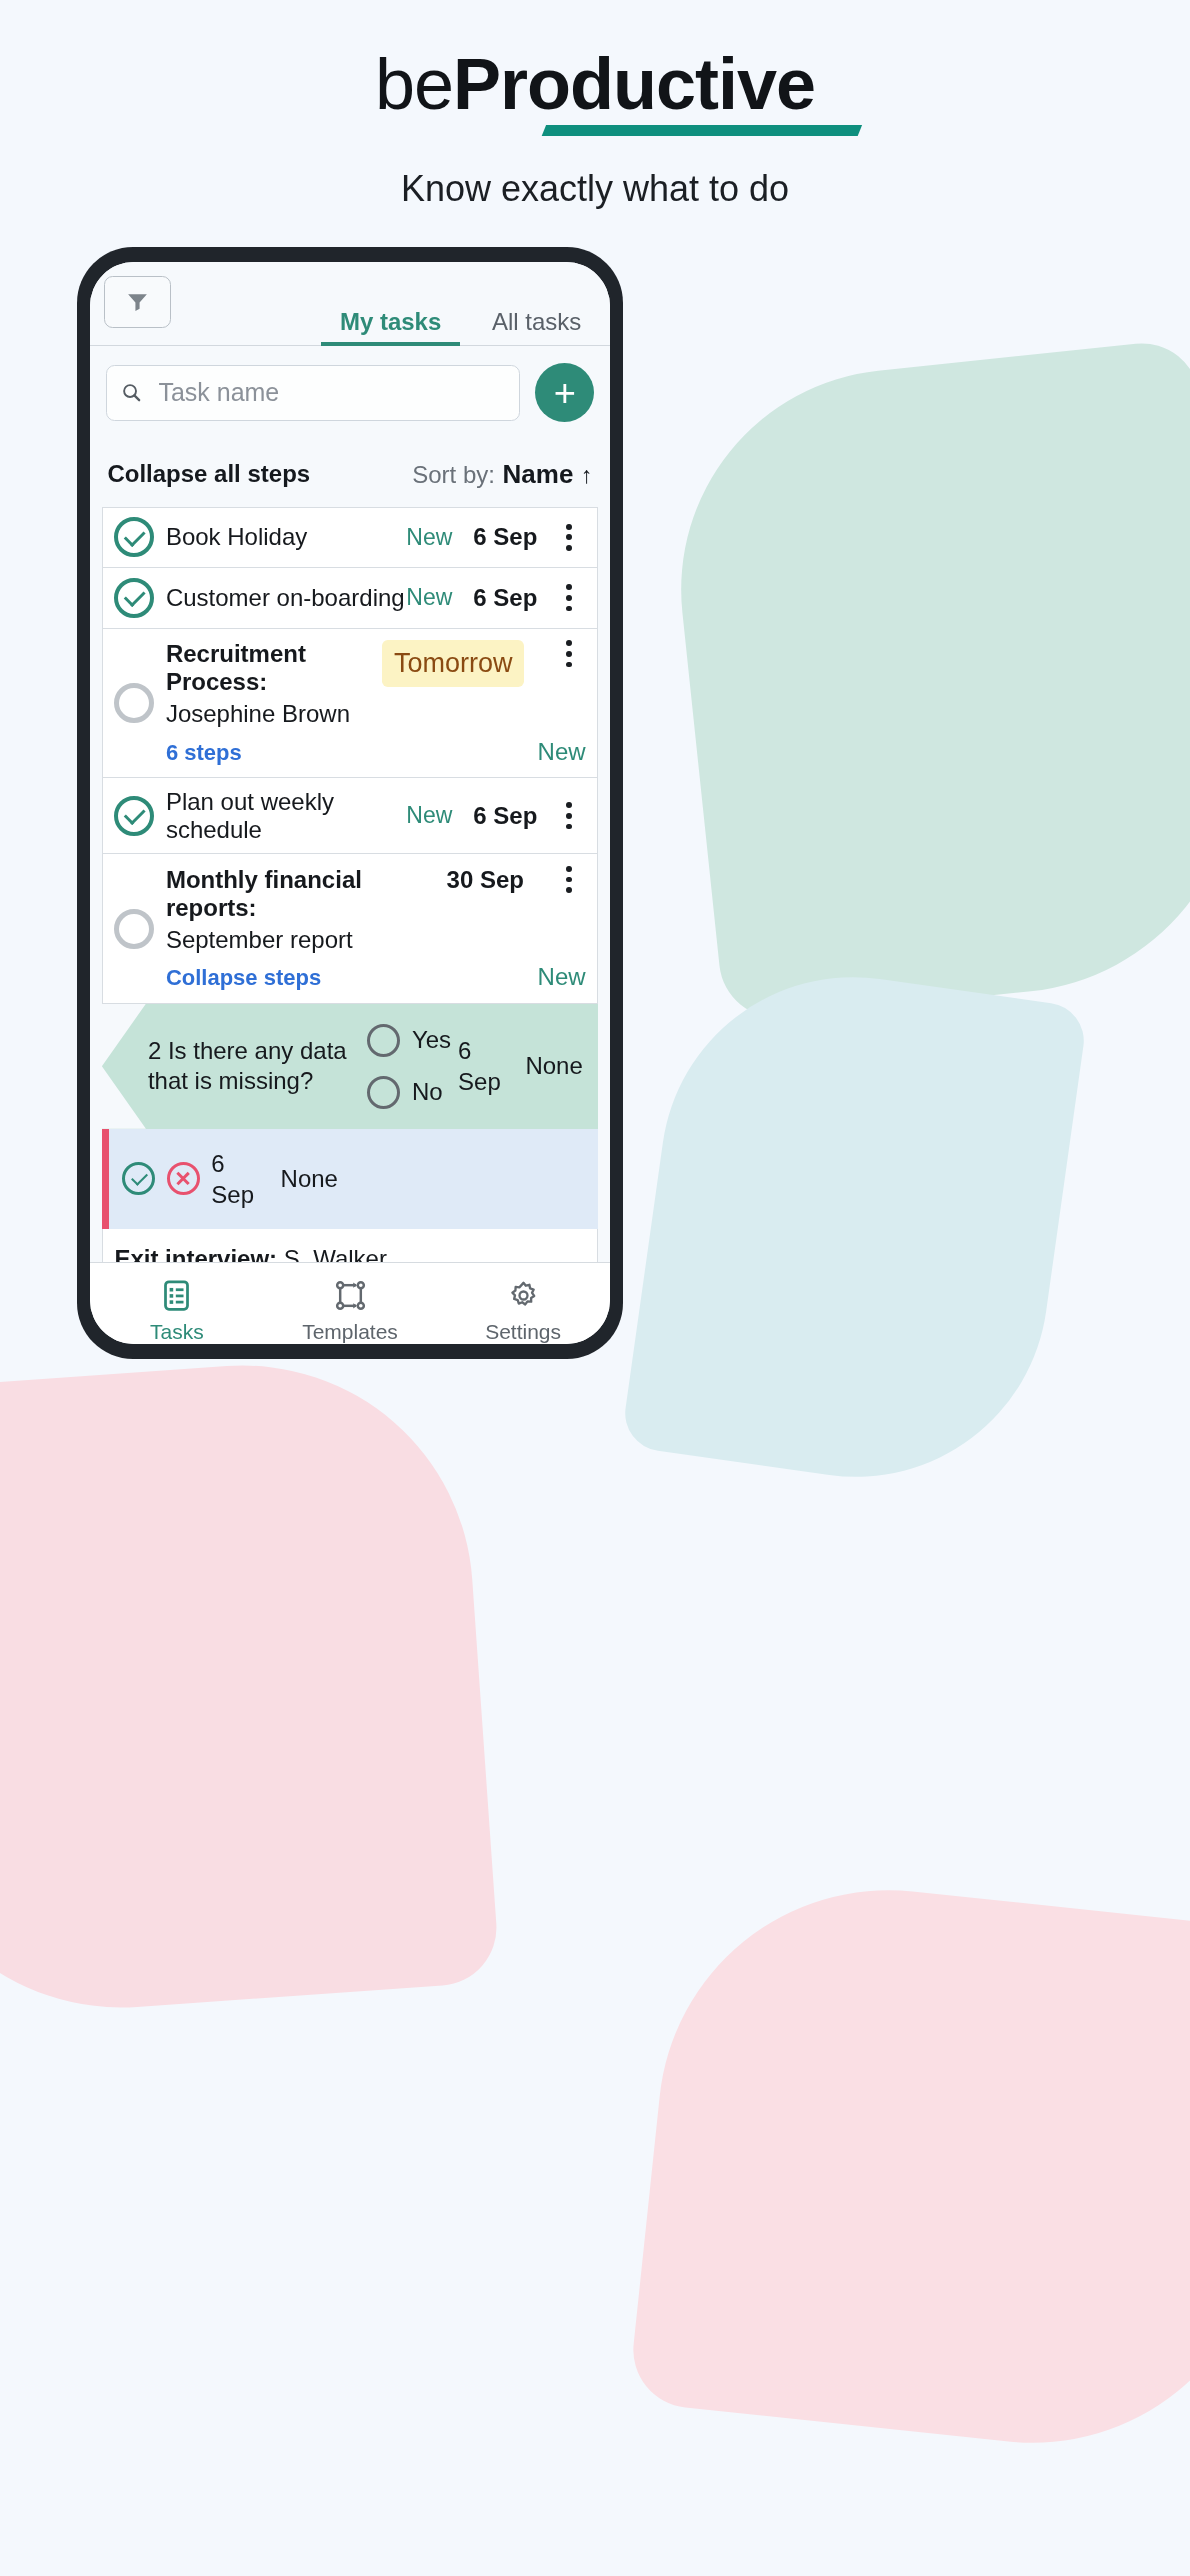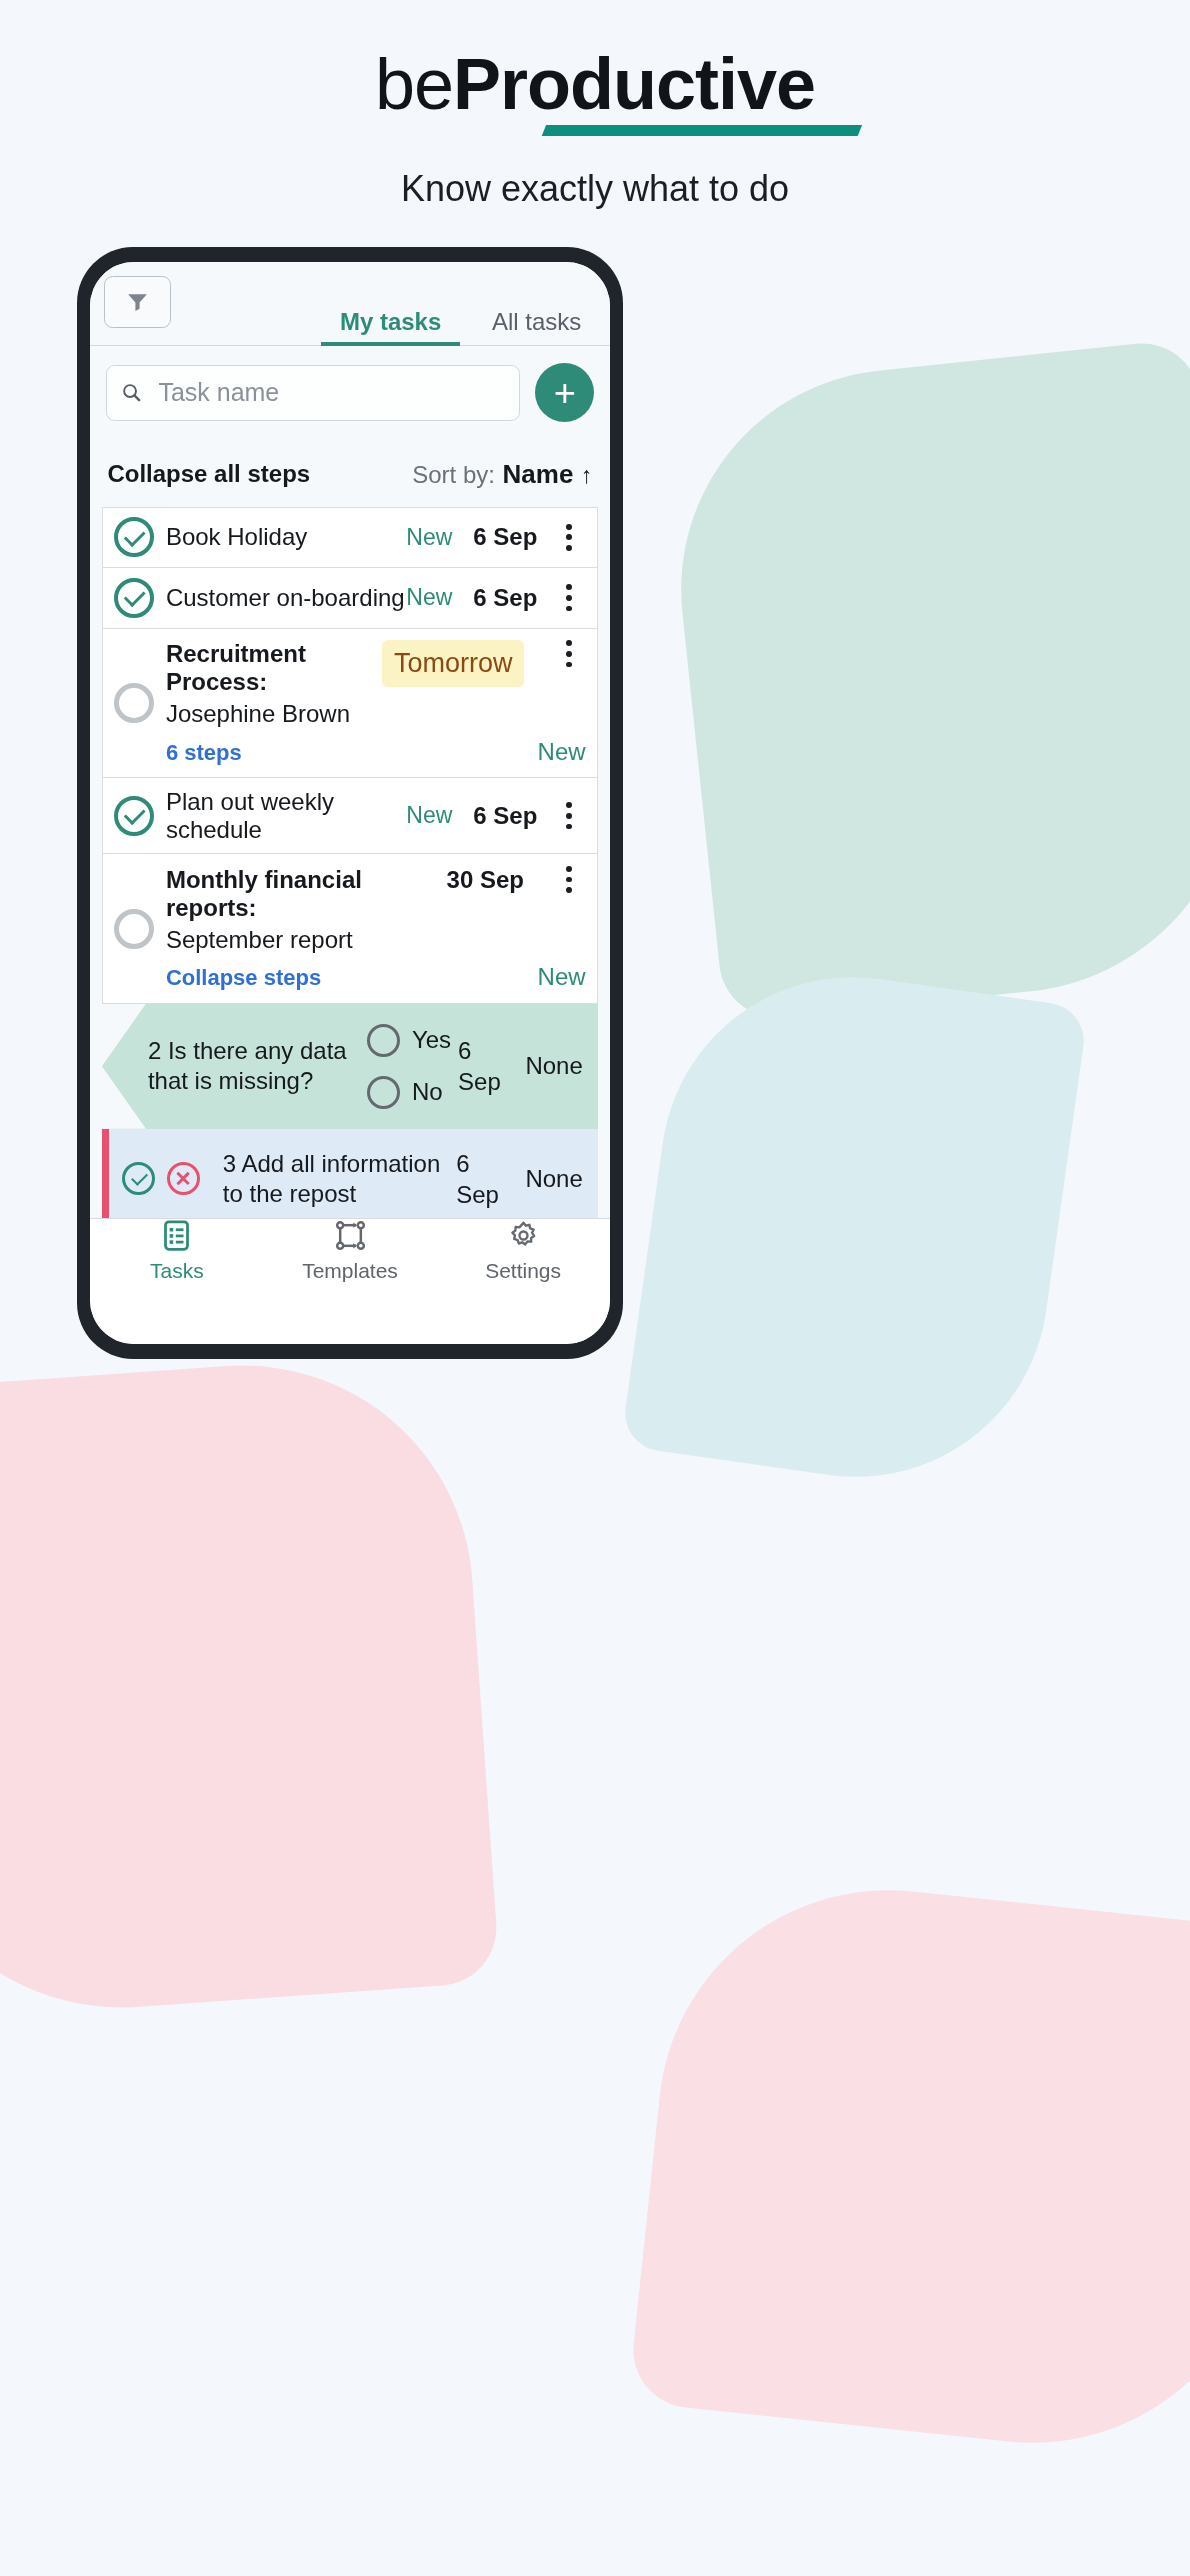--- a/index.html
+++ b/index.html
@@ -254,21 +254,21 @@
     min-height: 100px;
   }
   .step-blue .s-text { font-size: 24px; color: #16191d; flex: 1; line-height: 1.25; margin-left: 11.5px; max-width: 316px; }
   .step-blue .s-date { font-size: 24px; color: #16191d; width: 54px; line-height: 1.3; margin-right: 15.3px; }
   .step-blue .s-none { font-size: 24px; color: #16191d; }
 
   
   .bottomnav {
     display: flex; background: #ffffff;
     border-top: 1px solid #d6dbe0;
-    height: 126px; align-items: flex-start;
+    height: 82px; align-items: flex-end;
   }
   .navitem { flex: 1; display: flex; flex-direction: column; align-items: center; gap: 7.7px; }
   .navlabel { font-size: 21px; color: #5e656c; }
   .navitem.active .navlabel { color: #2e8b78; }
 </style>
 </head>
 <body>
 
 <div class="bg-layer">
   <div class="blob-teal"></div>
@@ -415,21 +415,20 @@
             <span>No</span>
           </div>
         </div>
         <div class="q-date">6 Sep</div>
         <div class="q-none">None</div>
       </div>
 
       <div class="step-blue">
         <div class="circle small done"></div>
         <div class="circle small xmark"></div>
-        <div class="s-text">3 Add all information to the repost</div>
         <div class="s-date">6 Sep</div>
         <div class="s-none">None</div>
       </div>
 
       <div class="card multi">
         <div class="card-left">
           
         </div>
         <div class="card-body">
           <div class="line1"><span>Exit interview:</span> <span style="font-weight:400">S. Walker</span></div>

